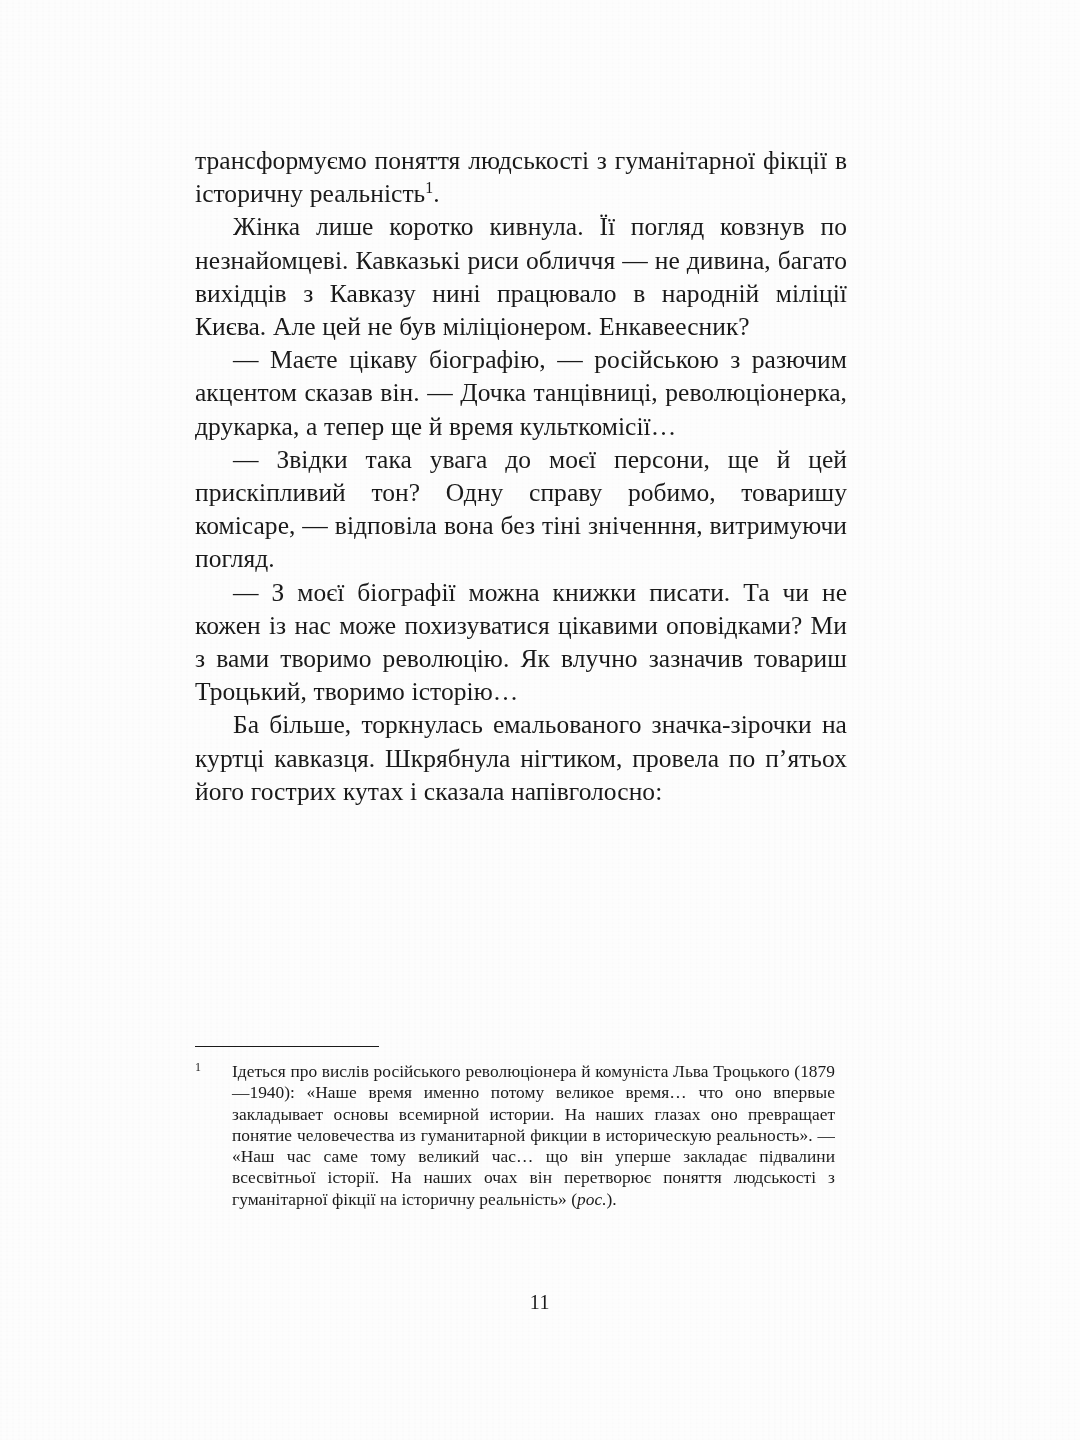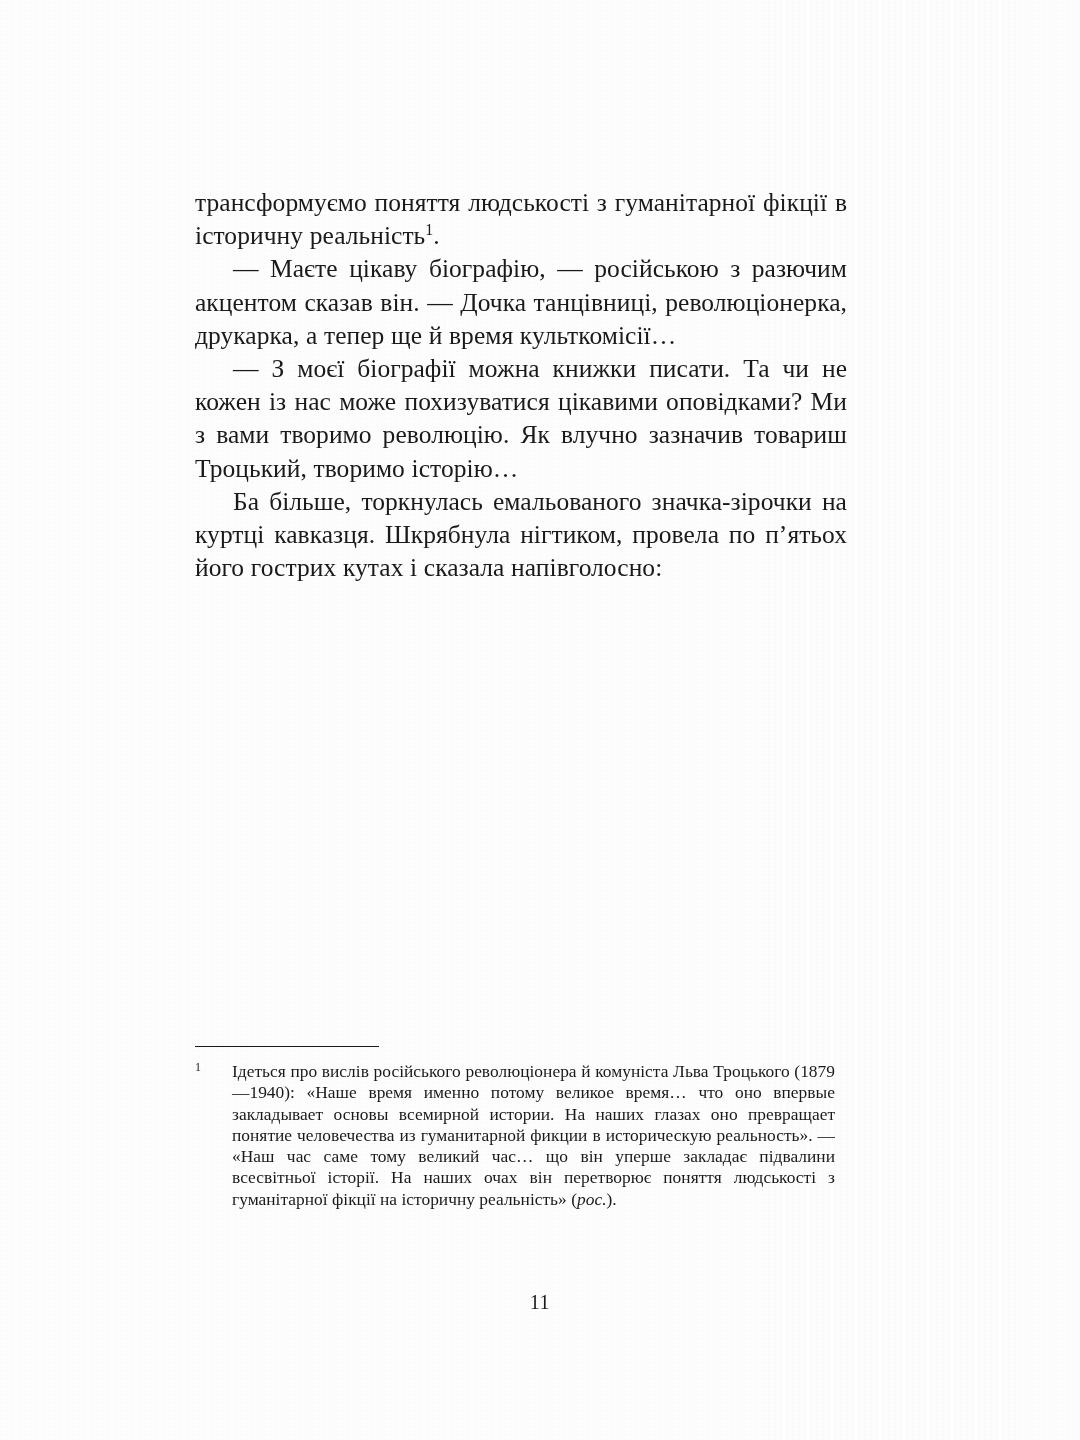--- a/index.html
+++ b/index.html
@@ -34,21 +34,20 @@
     top: 0;
     width: 1080px;
     height: 1440px;
   }
 
   .text-block {
     position: absolute;
     left: 195px;
     top: 144px;
     width: 652px;
-    margin-top: 42px;
   }
 
   p.body-par {
     margin: 0;
     text-align: justify;
     text-indent: 38px;
     font-size: 25.5px;
     line-height: 33.2px;
     letter-spacing: 0.05px;
     word-spacing: 0.2px;
@@ -116,23 +115,25 @@
 <body>
 
 <div class="page">
 
   <div class="paper-texture"></div>
 
   <div class="text-block">
 
     <p class="body-par no-indent"><span>трансформуємо поняття людськості з гуманітарної фікції в історичну реальність</span><sup class="fn-ref">1</sup><span>.</span></p>
 
+    <p class="body-par">Жінка лише коротко кивнула. Її погляд ковзнув по незнайомцеві. Кавказькі риси обличчя — не дивина, багато вихідців з Кавказу нині працювало в народній міліції Києва. Але цей не був міліціонером. Енкавеесник?</p>
 
     <p class="body-par">— Маєте цікаву біографію, — російською з разючим акцентом сказав він. — Дочка танцівниці, революціонерка, друкарка, а тепер ще й время культкомісії…</p>
 
+    <p class="body-par">— Звідки така увага до моєї персони, ще й цей прискіпливий тон? Одну справу робимо, товаришу комісаре, — відповіла вона без тіні зніченння, витримуючи погляд.</p>
 
     <p class="body-par">— З моєї біографії можна книжки писати. Та чи не кожен із нас може похизуватися цікавими оповідками? Ми з вами творимо революцію. Як влучно зазначив товариш Троцький, творимо історію…</p>
 
     <p class="body-par">Ба більше, торкнулась емальованого значка-зірочки на куртці кавказця. Шкрябнула нігтиком, провела по п’ятьох його гострих кутах і сказала напівголосно:</p>
 
 
 
   </div>
 
   <div class="footnote-area">

